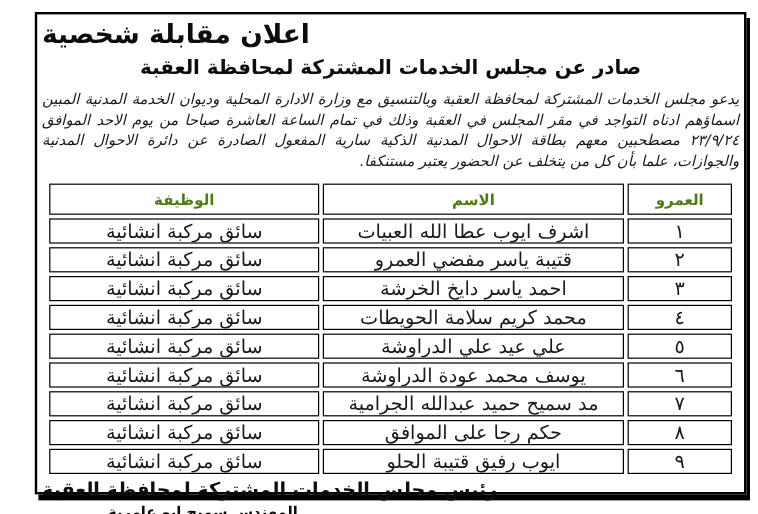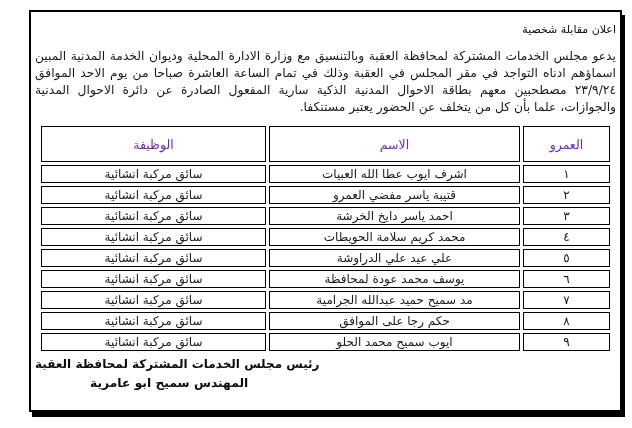--- a/index.html
+++ b/index.html
@@ -14,79 +14,80 @@
     left: 29px; top: 10px;
     width: 593px; height: 402px;
     border: 2px solid #000;
     box-shadow: 3px 5px 0 0 #000;
     background: #ffffff;
     color: #111;
     direction: rtl;
     padding: 5px 4px 2px 4px;
   }
   .title {
-    text-align: right;
-    font-weight: normal;
-    font-size: 11px;
+    text-align: left;
+    font-weight: bold;
+    font-size: 22px;
     line-height: 26px;
     color: #0d0d0d;
   }
   .subtitle {
     text-align: center;
     font-weight: bold;
     font-size: 16.5px;
     line-height: 27px;
     color: #0d0d0d;
   }
   .body-par {
     margin-top: 5px;
     font-size: 12.3px;
     line-height: 17px;
     text-align: justify;
     text-justify: inter-word;
     color: #1a1a1a;
+    font-style: italic;
   }
   table.applicants {
     margin: 7px auto 0 auto;
     width: 99%;
     border-collapse: separate;
     border-spacing: 3px;
     table-layout: fixed;
   }
   table.applicants th, table.applicants td {
     border: 1px solid #000;
     text-align: center;
     vertical-align: middle;
     background: #fff;
     overflow: hidden;
     white-space: nowrap;
   }
   table.applicants th {
     font-size: 12.5px;
-    font-weight: normal;
-    height: 36px;
-    color: #6d28d9;
+    font-weight: bold;
+    height: 26px;
+    color: #4d7c0f;
   }
   table.applicants td {
-    font-size: 12px;
+    font-size: 16px;
     font-weight: normal;
     height: 18px;
     color: #1a1a1a;
   }
   .col-num { width: 15.5%; }
   .col-name { width: 44.5%; }
   .col-job { width: 40%; }
   .signature {
     margin-top: 2px;
     padding-right: 2px;
     text-align: left;
     direction: rtl;
   }
   .signature .sig-line1 {
-    font-size: 12px;
+    font-size: 16px;
     font-weight: bold;
     line-height: 16px;
     color: #0d0d0d;
   }
   .signature .sig-line2 {
     font-size: 12.3px;
     font-weight: bold;
     line-height: 17px;
     color: #0d0d0d;
     padding-left: 55px;
@@ -94,20 +95,21 @@
     display: inline-block;
   }
 </style>
 </head>
 <body>
 
 <div class="doc">
 
   <div class="title">اعلان مقابلة شخصية</div>
 
+  <div class="subtitle">صادر عن مجلس الخدمات المشتركة لمحافظة العقبة</div>
 
   <div class="body-par">يدعو مجلس الخدمات المشتركة لمحافظة العقبة وبالتنسيق مع وزارة الادارة المحلية وديوان الخدمة المدنية المبين اسماؤهم ادناه التواجد في مقر المجلس في العقبة وذلك في تمام الساعة العاشرة صباحا من يوم الاحد الموافق ٢٣/٩/٢٤ مصطحبين معهم بطاقة الاحوال المدنية الذكية سارية المفعول الصادرة عن دائرة الاحوال المدنية والجوازات، علما بأن كل من يتخلف عن الحضور يعتبر مستنكفا.</div>
 
   <table class="applicants">
     <thead>
       <tr>
         <th class="col-num">العمرو</th>
         <th class="col-name">الاسم</th>
         <th class="col-job">الوظيفة</th>
       </tr>
@@ -133,36 +135,36 @@
           <td>محمد كريم سلامة الحويطات</td>
           <td>سائق مركبة انشائية</td>
         </tr>
         <tr>
           <td>٥</td>
           <td>علي عيد علي الدراوشة</td>
           <td>سائق مركبة انشائية</td>
         </tr>
         <tr>
           <td>٦</td>
-          <td>يوسف محمد عودة لمحافظة</td>
+          <td>يوسف محمد عودة الدراوشة</td>
           <td>سائق مركبة انشائية</td>
         </tr>
         <tr>
           <td>٧</td>
           <td>مد سميح حميد عبدالله الجرامية</td>
           <td>سائق مركبة انشائية</td>
         </tr>
         <tr>
           <td>٨</td>
           <td>حكم رجا على الموافق</td>
           <td>سائق مركبة انشائية</td>
         </tr>
         <tr>
           <td>٩</td>
-          <td>ايوب سميح محمد الحلو</td>
+          <td>ايوب رفيق قتيبة الحلو</td>
           <td>سائق مركبة انشائية</td>
         </tr>
       </tbody>
   </table>
 
   <div class="signature">
     <div class="sig-line1">رئيس مجلس الخدمات المشتركة لمحافظة العقبة</div>
     <div class="sig-line2">المهندس سميح ابو عامرية</div>
   </div>
 

